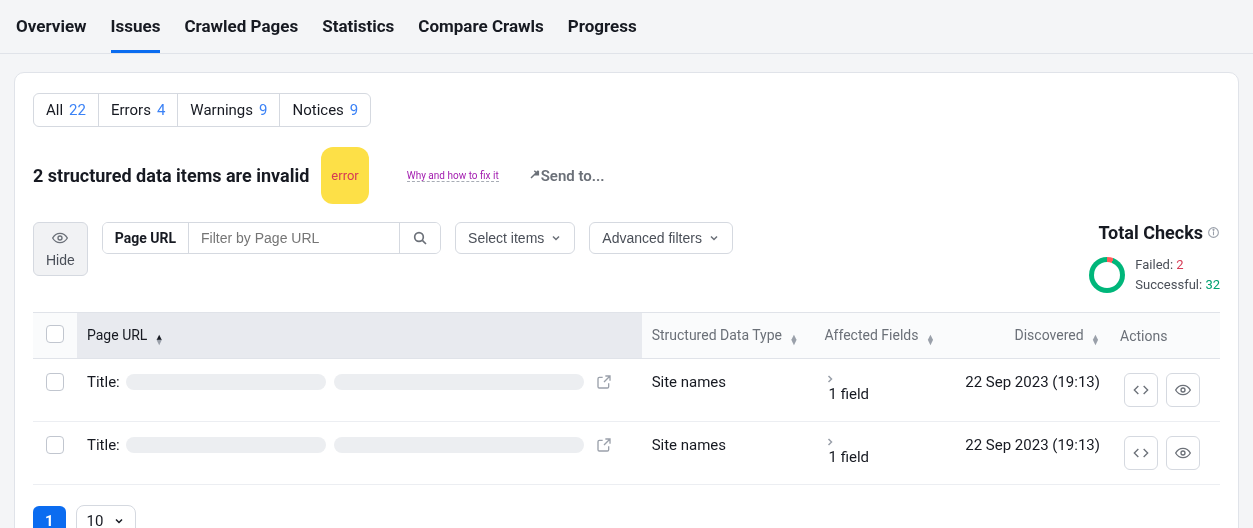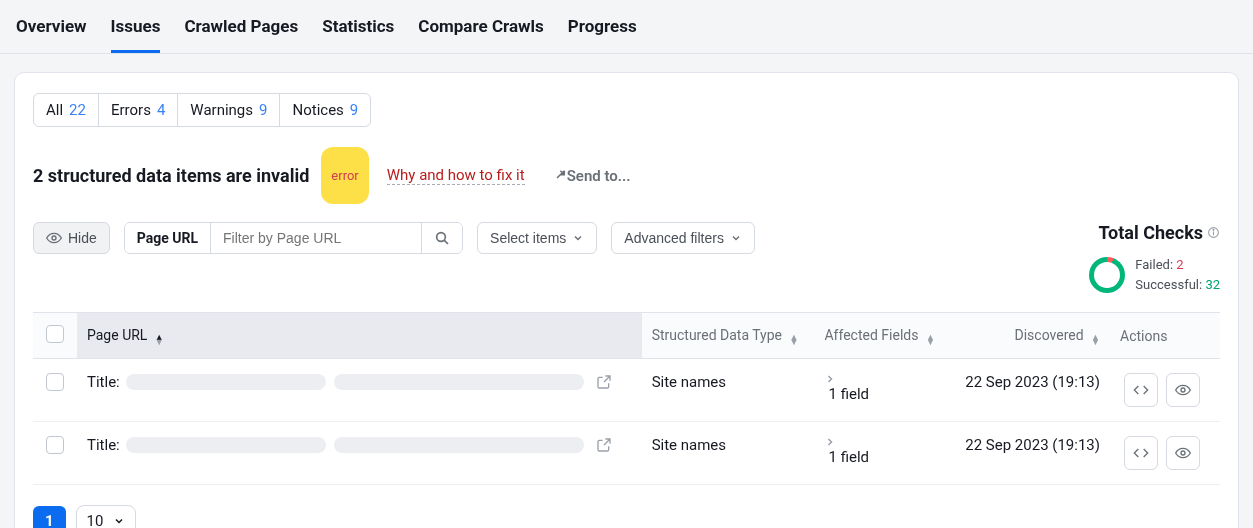--- a/index.html
+++ b/index.html
@@ -66,25 +66,25 @@
     font-weight: 700;
   }
   .badge-error {
     background: #fde047;
     color: #d63a55;
     font-size: 13px;
     padding: 21px 10px;
     border-radius: 12px;
   }
   .help-link {
-    color: #b91c1c;
+    color: #a21caf;
     border-bottom: 1px dashed #a7acb5;
     cursor: pointer;
-    font-size: 15px;
-    margin-left: 6px;
+    font-size: 10px;
+    margin-left: 26px;
   }
   .sendto {
     display: flex;
     align-items: center;
     gap: 0;
     color: #6b7078;
     font-size: 15px;
     font-weight: 600;
     cursor: pointer;
     margin-left: 14px;
@@ -100,21 +100,21 @@
     background: #fff;
     border-radius: 6px;
     padding: 7px 12px;
     font-size: 14px;
     display: inline-flex;
     align-items: center;
     gap: 6px;
     cursor: pointer;
     color: #4a4f58;
   }
-  .btn.icon-grey { background: #f1f2f4; }
+  .btn.icon-grey { background: #f1f2f4; flex-direction: column; }
   .input-group {
     display: inline-flex;
     border: 1px solid #d5d9e0;
     border-radius: 6px;
     overflow: hidden;
   }
   .input-label {
     padding: 7px 12px;
     border-right: 1px solid #d5d9e0;
     font-weight: 700;

